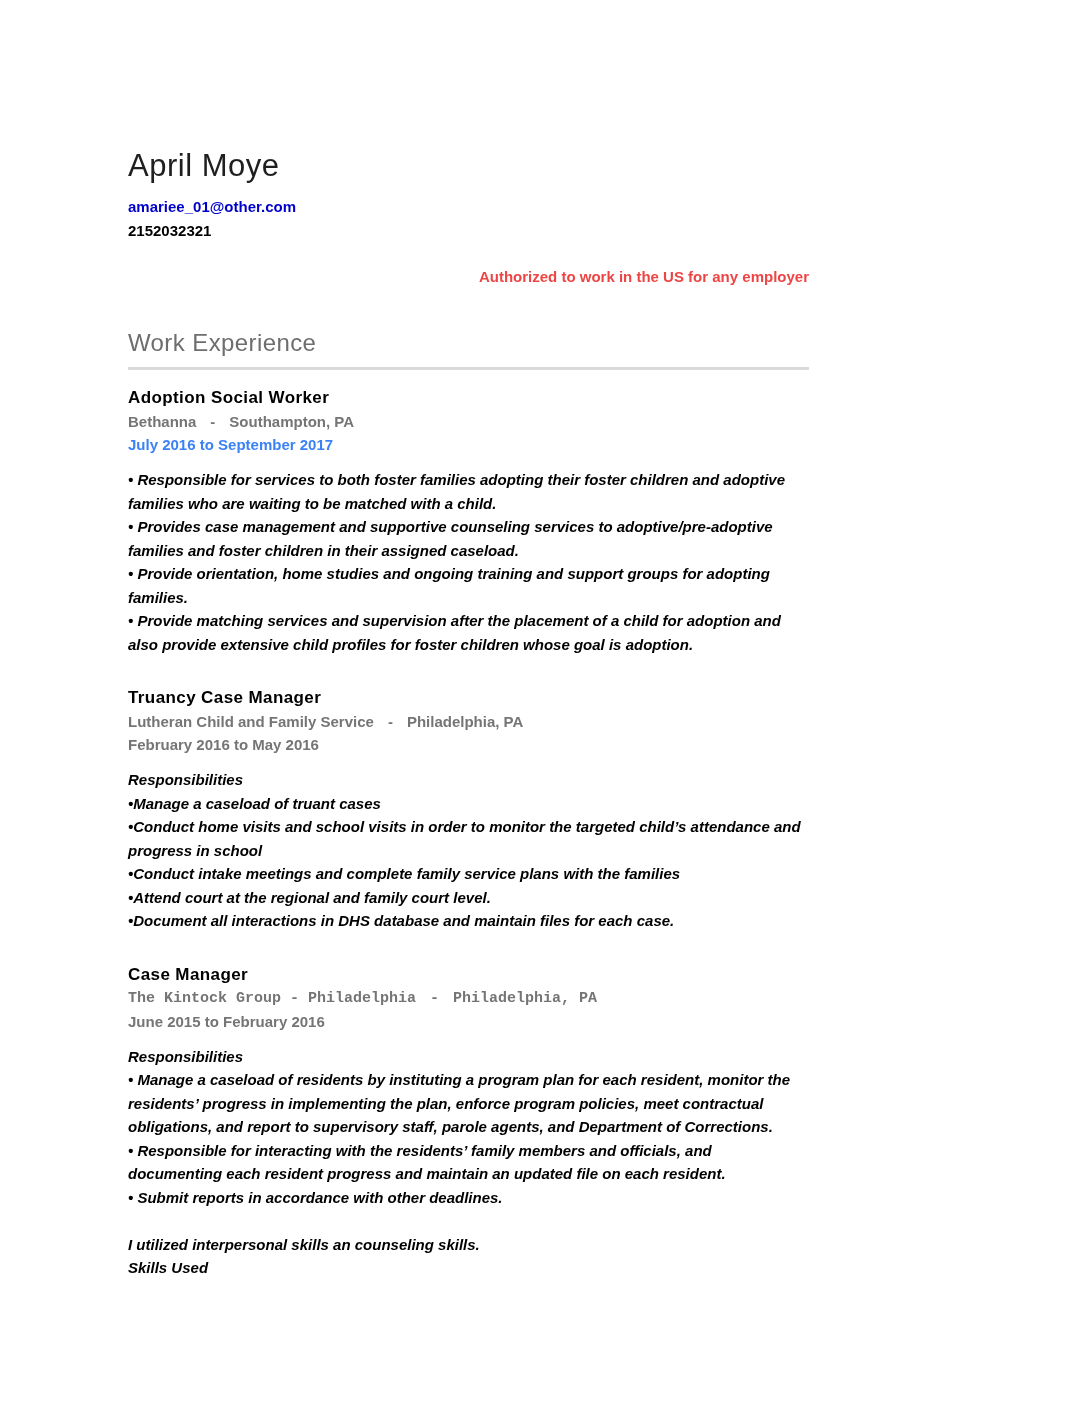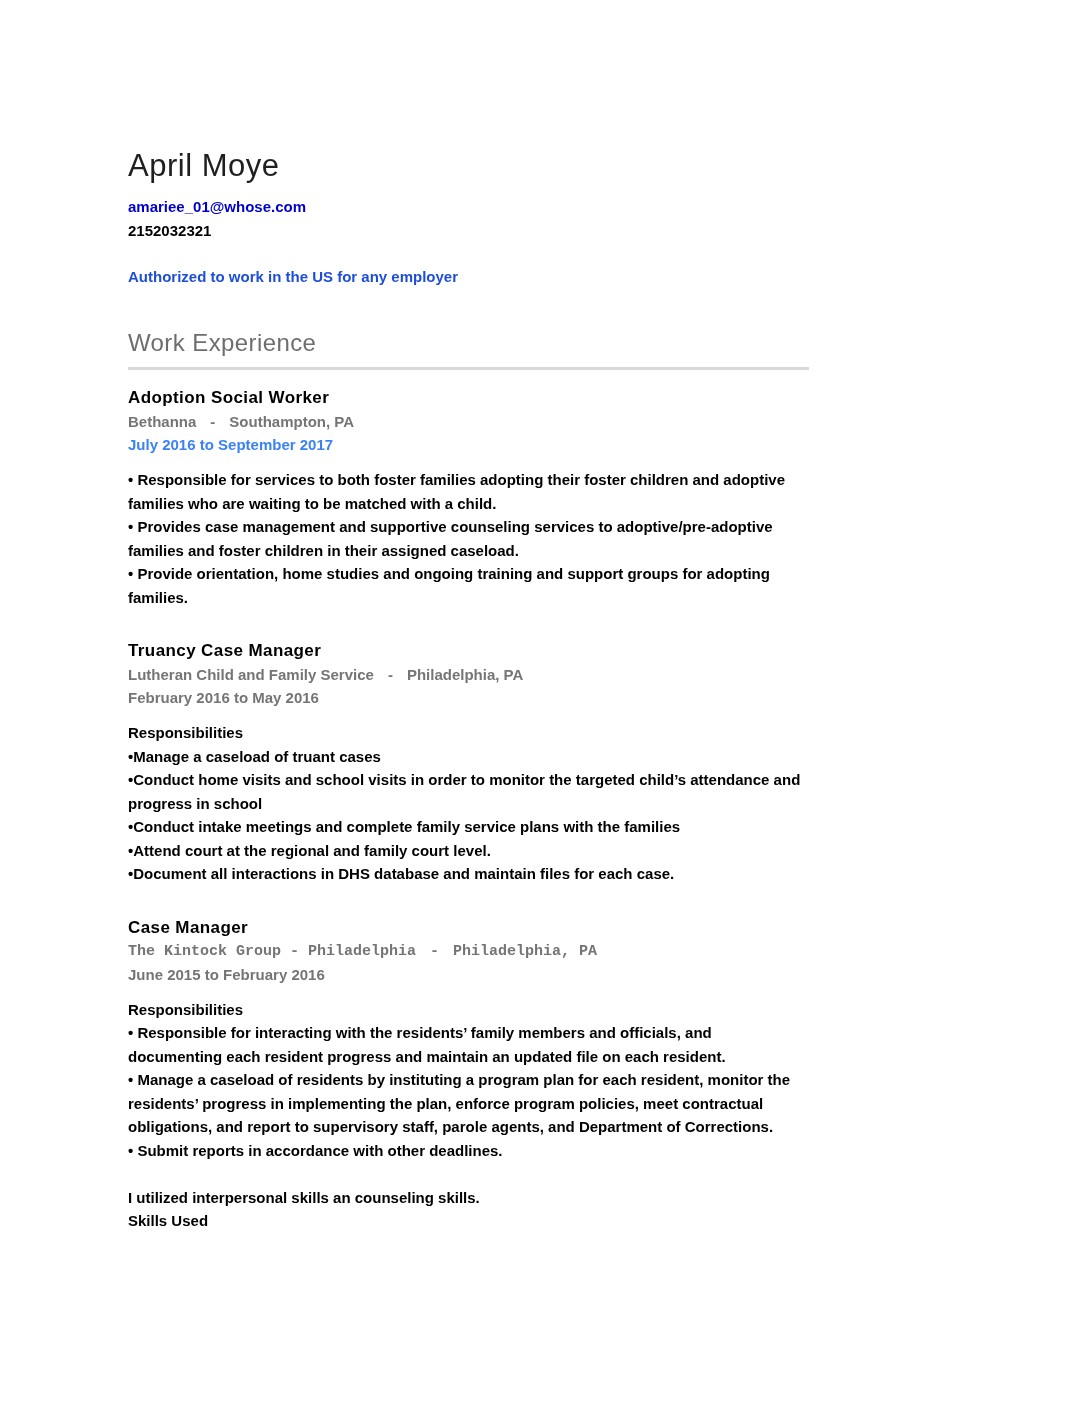--- a/index.html
+++ b/index.html
@@ -40,22 +40,23 @@
     text-decoration: none;
     font-size: 15px;
     font-weight: 700;
     line-height: 24px;
     display: inline-block;
   }
   .authorization-line {
     margin: 22px 0 0 0;
     font-size: 15px;
     font-weight: 700;
-    color: #1d4ed8;
+    color: #ef4444;
     line-height: 24px;
+    text-align: right;
   }
   
   .section-title {
     margin: 42px 0 0 0;
     font-size: 24px;
     font-weight: 400;
     color: #6e6e6e;
     letter-spacing: 0.4px;
     line-height: 24px;
   }
@@ -98,51 +99,53 @@
   }
   .job-description {
     margin-top: 12px;
   }
   .desc-line {
     margin: 0;
     font-size: 15px;
     font-weight: 700;
     color: #000000;
     line-height: 23.5px;
+    font-style: italic;
   }
 </style>
 </head>
 <body>
 
 <div class="page">
 
   <h1 class="resume-name">April Moye</h1>
 
   <div class="contact-block">
-    <a class="email-link" href="#" style="color: rgb(0, 0, 204);">amariee_01@whose.com</a>
+    <a class="email-link" href="#" style="color: rgb(0, 0, 204);">amariee_01@other.com</a>
     <p class="contact-line">2152032321</p>
   </div>
 
   <p class="authorization-line">Authorized to work in the US for any employer</p>
 
   <h2 class="section-title" style="color: rgb(110, 110, 110);">Work Experience</h2>
 
   <hr class="section-divider" style="background: rgb(217, 217, 217);">
 
   <div>
   <div class="job">
     <h3 class="job-title">Adoption Social Worker</h3>
     <p class="job-meta" style="color: rgb(117, 117, 117);">
       <span>Bethanna</span><span class="job-separator">-</span><span>Southampton, PA</span>
     </p>
     <p class="job-dates" style="color: #3b82f6;">July 2016 to September 2017</p>
     <div class="job-description">
           <p class="desc-line">• Responsible for services to both foster families adopting their foster children and adoptive families who are waiting to be matched with a child.</p>
           <p class="desc-line">• Provides case management and supportive counseling services to adoptive/pre-adoptive families and foster children in their assigned caseload.</p>
           <p class="desc-line">• Provide orientation, home studies and ongoing training and support groups for adopting families.</p>
+          <p class="desc-line">• Provide matching services and supervision after the placement of a child for adoption and also provide extensive child profiles for foster children whose goal is adoption.</p>
         </div>
   </div>
 
   <div class="job">
     <h3 class="job-title">Truancy Case Manager</h3>
     <p class="job-meta" style="color: rgb(117, 117, 117);">
       <span>Lutheran Child and Family Service</span><span class="job-separator">-</span><span>Philadelphia, PA</span>
     </p>
     <p class="job-dates" style="color: rgb(117, 117, 117);">February 2016 to May 2016</p>
     <div class="job-description">
@@ -156,22 +159,22 @@
   </div>
 
   <div class="job">
     <h3 class="job-title">Case Manager</h3>
     <p class="job-meta" style="color: rgb(117, 117, 117); font-family: Liberation Mono, monospace;">
       <span>The Kintock Group - Philadelphia</span><span class="job-separator">-</span><span>Philadelphia, PA</span>
     </p>
     <p class="job-dates" style="color: rgb(117, 117, 117);">June 2015 to February 2016</p>
     <div class="job-description">
           <p class="desc-line">Responsibilities</p>
+          <p class="desc-line">• Manage a caseload of residents by instituting a program plan for each resident, monitor the residents’ progress in implementing the plan, enforce program policies, meet contractual obligations, and report to supervisory staff, parole agents, and Department of Corrections.</p>
           <p class="desc-line">• Responsible for interacting with the residents’ family members and officials, and documenting each resident progress and maintain an updated file on each resident.</p>
-          <p class="desc-line">• Manage a caseload of residents by instituting a program plan for each resident, monitor the residents’ progress in implementing the plan, enforce program policies, meet contractual obligations, and report to supervisory staff, parole agents, and Department of Corrections.</p>
           <p class="desc-line">• Submit reports in accordance with other deadlines.</p>
           <p class="desc-line">&nbsp;</p>
           <p class="desc-line">I utilized interpersonal skills an counseling skills.</p>
           <p class="desc-line">Skills Used</p>
         </div>
   </div>
 </div>
 
 </div>
 

